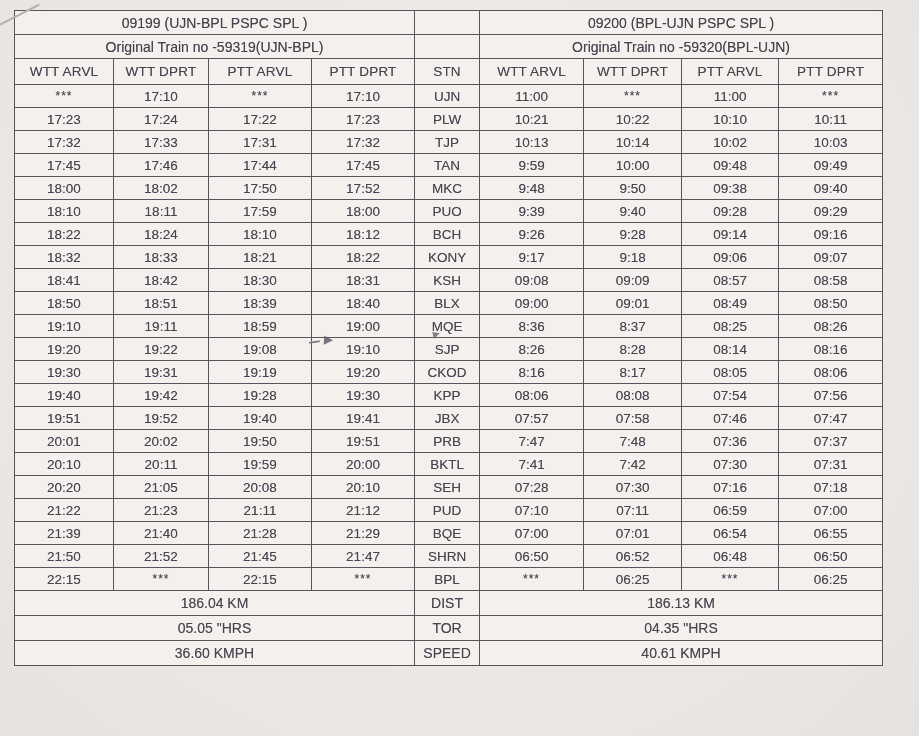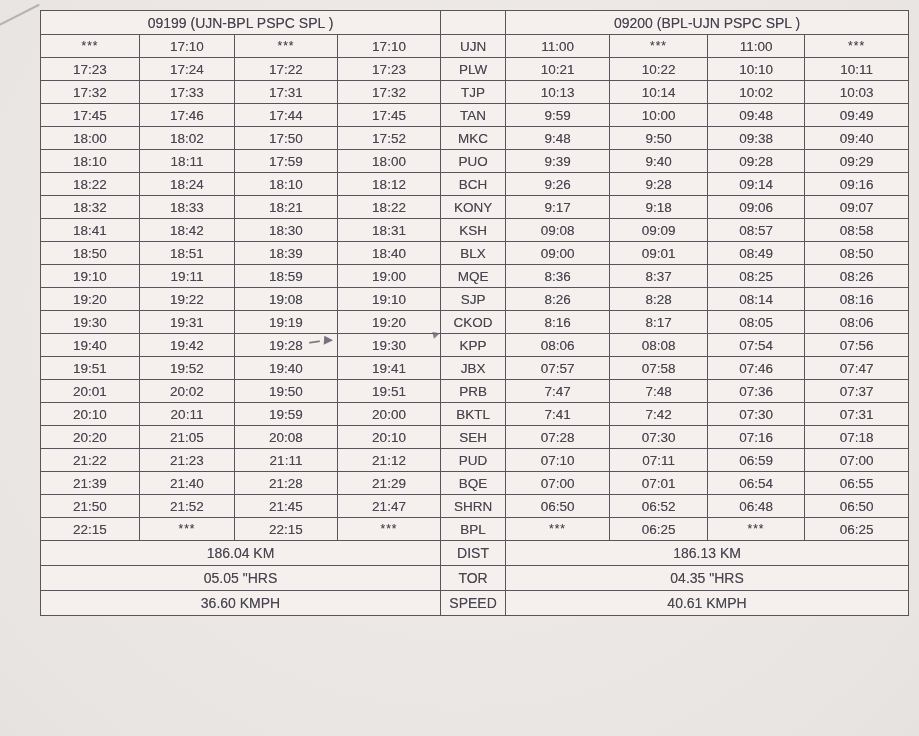--- a/index.html
+++ b/index.html
@@ -11,21 +11,21 @@
     height: 736px;
     position: relative;
     background: #ebe8e5;
     background: radial-gradient(ellipse at 50% 40%, #efecea 0%, #e9e6e3 75%, #e5e2df 100%);
     font-family: "Liberation Sans", sans-serif;
     color: #47464f;
     overflow: hidden;
   }
   .sheet {
     position: absolute;
-    left: 40px;
+    left: 14px;
     top: 10px;
   }
   table.tt {
     border-collapse: collapse;
     table-layout: fixed;
     width: 868px;
     background: #f5f0ee;
   }
   table.tt td, table.tt th {
     border: 1.5px solid #56555e;
@@ -121,20 +121,36 @@
         <col style="width:98px">
         <col style="width:97px">
         <col style="width:104px">
     </colgroup>
     <tbody>
       <tr class="title-row">
         <td colspan="4">09199 (UJN-BPL PSPC SPL )</td>
         <td></td>
         <td colspan="4">09200 (BPL-UJN PSPC SPL )</td>
       </tr>
+      <tr class="title-row">
+        <td colspan="4">Original Train no -59319(UJN-BPL)</td>
+        <td></td>
+        <td colspan="4">Original Train no -59320(BPL-UJN)</td>
+      </tr>
+      <tr class="hdr-row">
+        <td>WTT ARVL</td>
+        <td>WTT DPRT</td>
+        <td>PTT ARVL</td>
+        <td>PTT DPRT</td>
+        <td>STN</td>
+        <td>WTT ARVL</td>
+        <td>WTT DPRT</td>
+        <td>PTT ARVL</td>
+        <td>PTT DPRT</td>
+      </tr>
     </tbody>
     <tbody id="rows-body">
         <tr class="data-row">
           <td class="stars">***</td>
           <td>17:10</td>
           <td class="stars">***</td>
           <td>17:10</td>
           <td>UJN</td>
           <td>11:00</td>
           <td class="stars">***</td>

